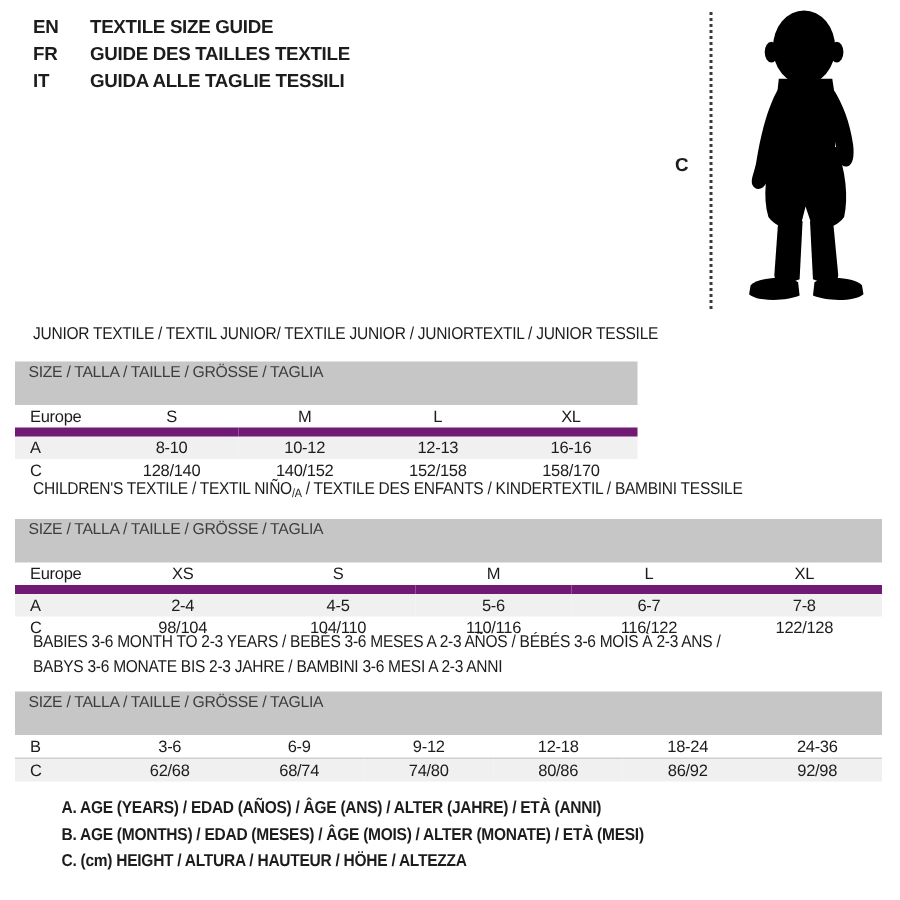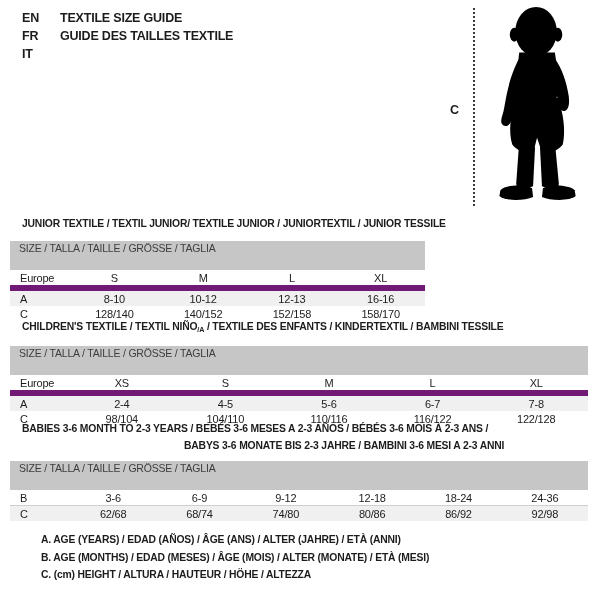--- a/index.html
+++ b/index.html
@@ -14,21 +14,21 @@
   .lang-block{position:absolute;left:22px;top:11px;}
   .lang-row{display:flex;height:18px;font-weight:bold;font-size:12.5px;letter-spacing:-0.2px;}
   .lang-code{width:38px;}
 
   
   .measure-line{position:absolute;left:473px;top:8px;height:198px;width:0;border-left:2px dotted #3a3a3a;}
   .measure-label{position:absolute;left:450px;top:103px;font-weight:bold;font-size:12.5px;}
   .baby-svg{position:absolute;left:486px;top:5px;width:108px;height:200px;}
 
   
-  .sec-title{position:absolute;left:22px;font-weight:bold;font-size:11.5px;letter-spacing:-0.2px;line-height:17px;text-align:right;}
+  .sec-title{position:absolute;left:22px;font-weight:normal;font-size:11.5px;letter-spacing:-0.2px;line-height:17px;}
   .t1{top:215px;}
   .t2{top:318px;}
   .t3{top:420px;}
   .sub-a{font-size:8px;vertical-align:-2px;}
 
   
   .tbl{position:absolute;left:10px;}
   .tbl-1{top:241px;width:415px;}
   .tbl-2{top:346px;width:578px;}
   .tbl-3{top:461px;width:578px;}
@@ -51,20 +51,21 @@
   <div class="lang-row">
     <span class="lang-code">EN</span>
     <span class="lang-title">TEXTILE SIZE GUIDE</span>
   </div>
   <div class="lang-row">
     <span class="lang-code">FR</span>
     <span class="lang-title">GUIDE DES TAILLES TEXTILE</span>
   </div>
   <div class="lang-row">
     <span class="lang-code">IT</span>
+    <span class="lang-title">GUIDA ALLE TAGLIE TESSILI</span>
   </div>
 </div>
 
 <div class="measure-line"></div>
 <div class="measure-label">C</div>
 <svg class="baby-svg" viewBox="0 0 108 202" aria-hidden="true">
   <g fill="#000000">
     <ellipse cx="50" cy="27" rx="21" ry="25"></ellipse>
     <ellipse cx="28" cy="30" rx="4.5" ry="7"></ellipse>
     <ellipse cx="72" cy="30" rx="4.5" ry="7"></ellipse>

